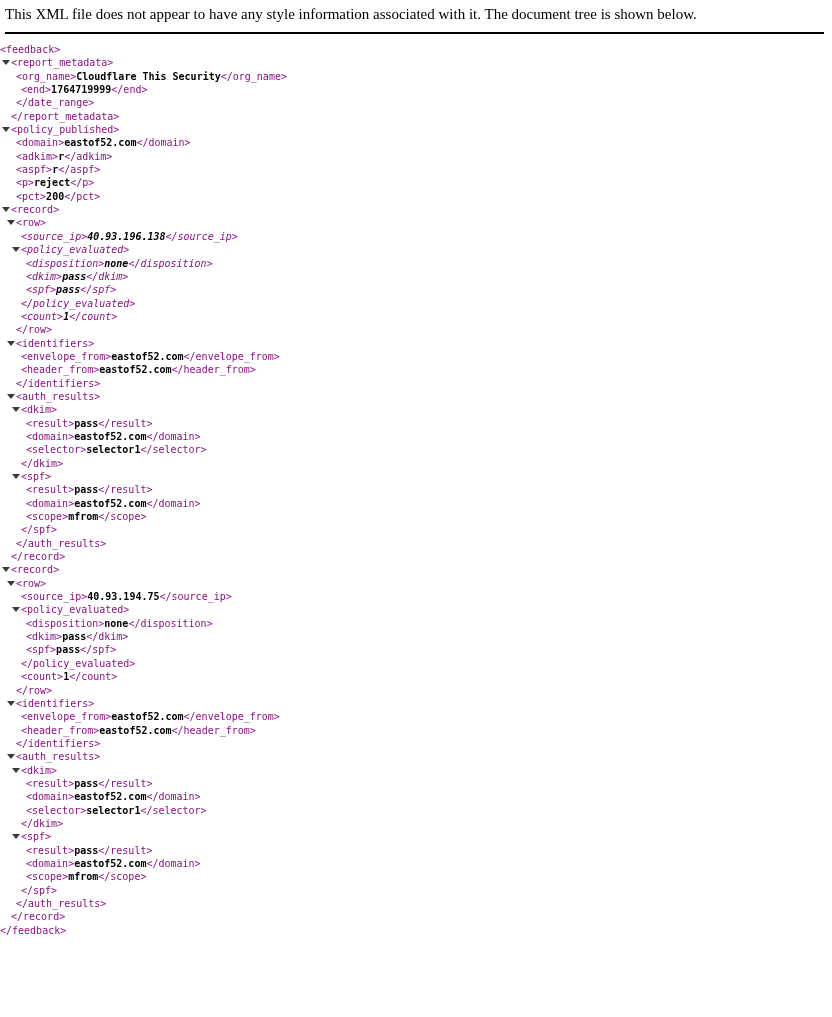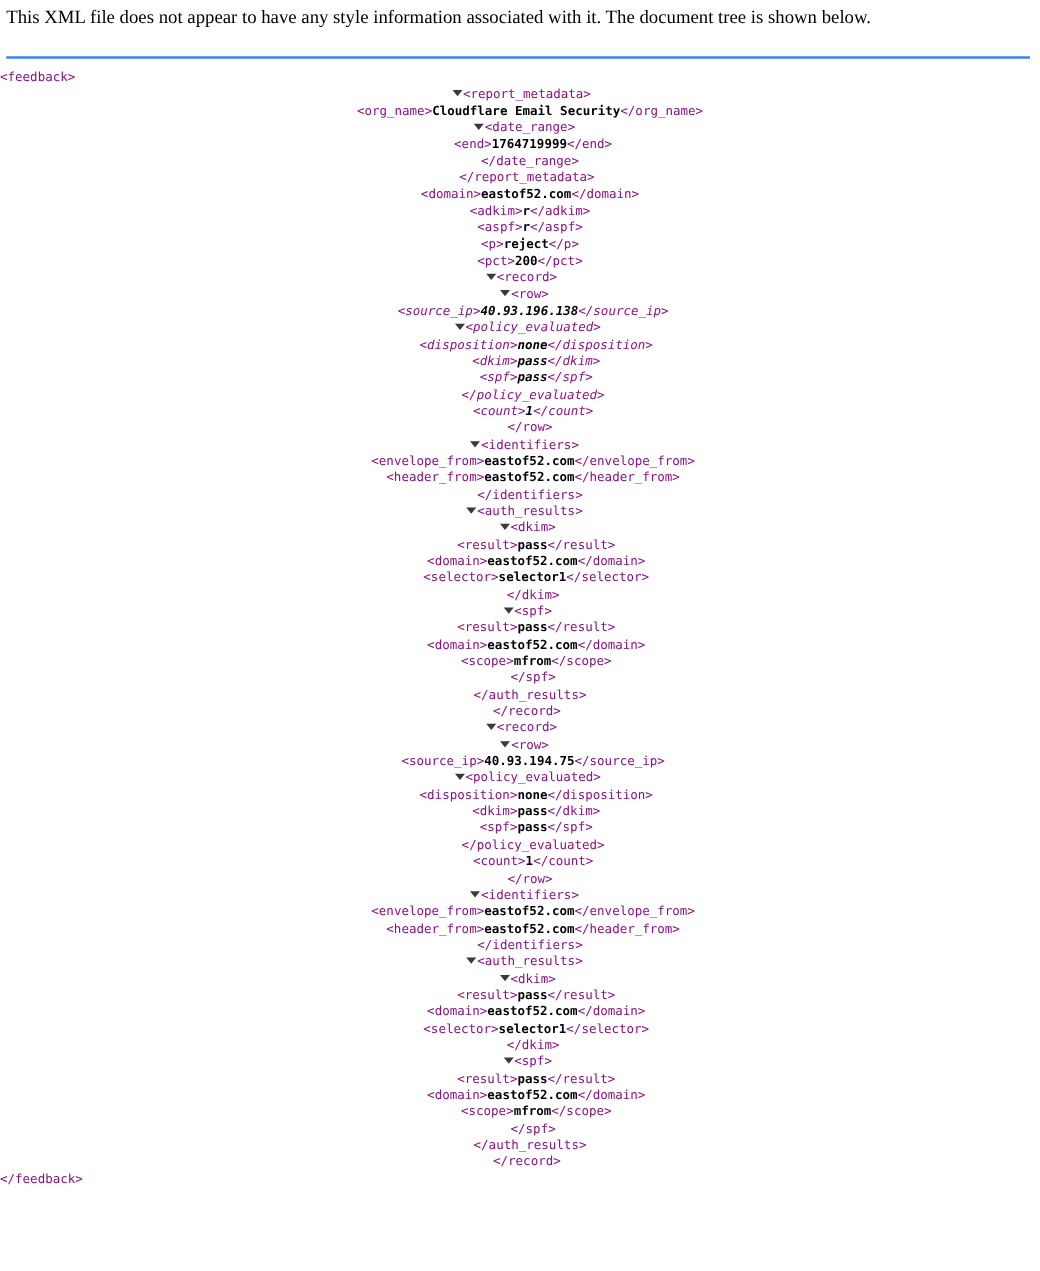--- a/index.html
+++ b/index.html
@@ -9,22 +9,22 @@
   }
   *{box-sizing:border-box;}
   html,body{margin:0;padding:0;background:#ffffff;}
   body{width:832px;min-height:1017px;}
 
   .header{
     font-family:"Liberation Serif","DejaVu Serif",serif;
     font-size:15px;
     color:#000;
     margin:6px 8px 0 5px;
-    padding-bottom:22px;
-    border-bottom:2px solid #3b82f6;
+    padding-bottom:9px;
+    border-bottom:2px solid #000000;
   }
 
   .pretty-print{
     margin-top:9px;
     padding-left:0;
     font-family:"DejaVu Sans Mono","Liberation Mono",monospace;
     font-size:10px;
     line-height:13.35px;
     color:var(--text-color);
     white-space:nowrap;
@@ -52,40 +52,40 @@
 </head>
 <body>
 
 <div class="header">
   <span>This XML file does not appear to have any style information associated with it. The document tree is shown below.</span>
 </div>
 
 <div class="pretty-print" id="xml-tree">
     <div class="elem">
       <div class="line"><span class="arrow-box"><span class="tri"></span></span><span class="tag">&lt;feedback&gt;</span></div>
-      <div class="children" style="margin-left: 11px; text-align: center;">
+      <div class="children" style="margin-left: 11px;">
         <div class="elem">
           <div class="line"><span class="arrow-box"><span class="tri"></span></span><span class="tag">&lt;report_metadata&gt;</span></div>
           <div class="children" style="margin-left: 5px;">
             <div class="elem">
-              <div class="line"><span class="tag">&lt;org_name&gt;</span><span class="text">Cloudflare Email Security</span><span class="tag">&lt;/org_name&gt;</span></div>
-            </div>
-            <div class="elem">
-              <div class="line"><span class="arrow-box"><span class="tri"></span></span><span class="tag">&lt;date_range&gt;</span></div>
+              <div class="line"><span class="tag">&lt;org_name&gt;</span><span class="text">Cloudflare This Security</span><span class="tag">&lt;/org_name&gt;</span></div>
+            </div>
+            <div class="elem">
               <div class="children" style="margin-left: 5px;">
                 <div class="elem">
                   <div class="line"><span class="tag">&lt;end&gt;</span><span class="text">1764719999</span><span class="tag">&lt;/end&gt;</span></div>
                 </div>
               </div>
               <div class="line"><span class="tag">&lt;/date_range&gt;</span></div>
             </div>
           </div>
           <div class="line"><span class="tag">&lt;/report_metadata&gt;</span></div>
         </div>
         <div class="elem">
+          <div class="line"><span class="arrow-box"><span class="tri"></span></span><span class="tag">&lt;policy_published&gt;</span></div>
           <div class="children" style="margin-left: 5px;">
             <div class="elem">
               <div class="line"><span class="tag">&lt;domain&gt;</span><span class="text">eastof52.com</span><span class="tag">&lt;/domain&gt;</span></div>
             </div>
             <div class="elem">
               <div class="line"><span class="tag">&lt;adkim&gt;</span><span class="text">r</span><span class="tag">&lt;/adkim&gt;</span></div>
             </div>
             <div class="elem">
               <div class="line"><span class="tag">&lt;aspf&gt;</span><span class="text">r</span><span class="tag">&lt;/aspf&gt;</span></div>
             </div>

